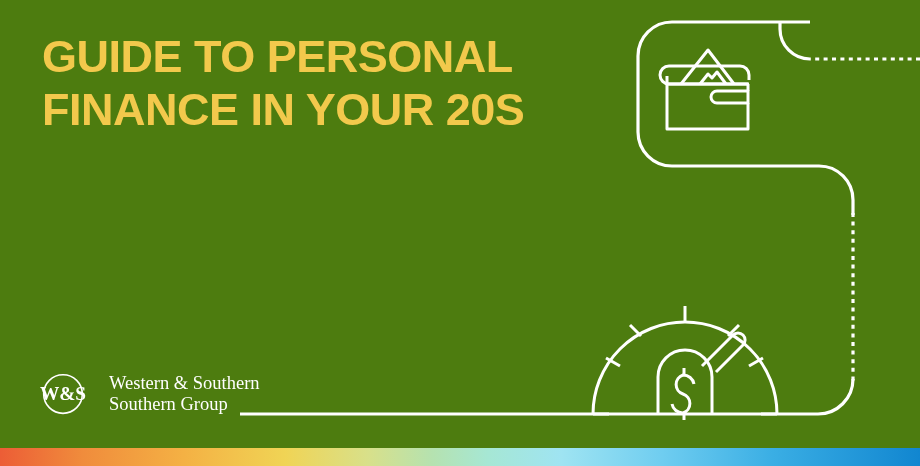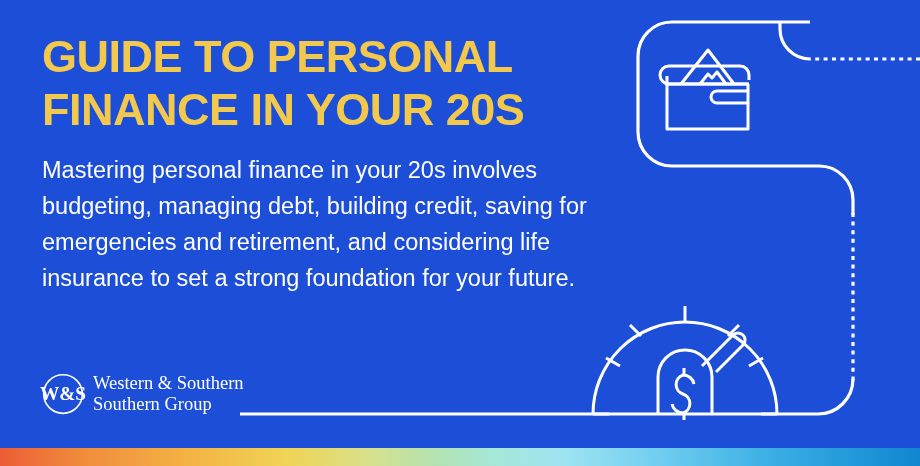--- a/index.html
+++ b/index.html
@@ -5,21 +5,21 @@
   html, body {
     margin: 0;
     padding: 0;
     background: #ffffff;
   }
   #banner {
     position: relative;
     width: 920px;
     height: 466px;
     overflow: hidden;
-    background: #1d4ed8;
+    background: #4d7c0f;
     font-family: "Liberation Sans", sans-serif;
     text-decoration: underline;
     -webkit-font-smoothing: antialiased;
   }
   #art-layer {
     position: absolute;
     left: 0; top: 0;
     width: 920px;
     height: 466px;
     pointer-events: none;
@@ -49,21 +49,21 @@
     line-height: 36px;
     font-weight: normal;
     font-family: "Liberation Sans", sans-serif;
   }
   #logo-lockup {
     position: absolute;
     left: 40px;
     top: 371px;
     display: flex;
     align-items: center;
-    gap: 7px;
+    gap: 23px;
   }
   #logo-mark {
     width: 46px;
     height: 46px;
     flex: 0 0 auto;
   }
   #logo-wordmark {
     display: flex;
     flex-direction: column;
     justify-content: center;
@@ -145,21 +145,20 @@
       <path d="M 658 414 L 658 377 A 27 27 0 0 1 712 377 L 712 414"></path>
 
       <path d="M 694 384 A 11 11 0 0 0 683 375 A 10 10 0 0 0 683 394 A 10 10 0 0 1 683 413 A 11 11 0 0 1 672 404"></path>
       <path d="M 684 368 L 684 375"></path>
       <path d="M 684 413 L 684 420"></path>
     </g>
   </svg>
 
   <h1 id="headline">Guide to Personal Finance in Your 20s</h1>
 
-  <p id="body-copy">Mastering personal finance in your 20s involves budgeting, managing debt, building credit, saving for emergencies and retirement, and considering life insurance to set a strong foundation for your future.</p>
 
   <div id="logo-lockup">
     <svg id="logo-mark" viewBox="0 0 100 100">
       <circle cx="50" cy="50" r="42" fill="none" stroke="#ffffff" stroke-width="3.5"></circle>
       <text x="50" y="64" text-anchor="middle" font-family="Liberation Serif, serif" font-size="42" font-weight="bold" fill="#ffffff">W&amp;S</text>
     </svg>
     <div id="logo-wordmark">
       <span>Western &amp; Southern</span>
       <span>Southern Group</span>
     </div>

